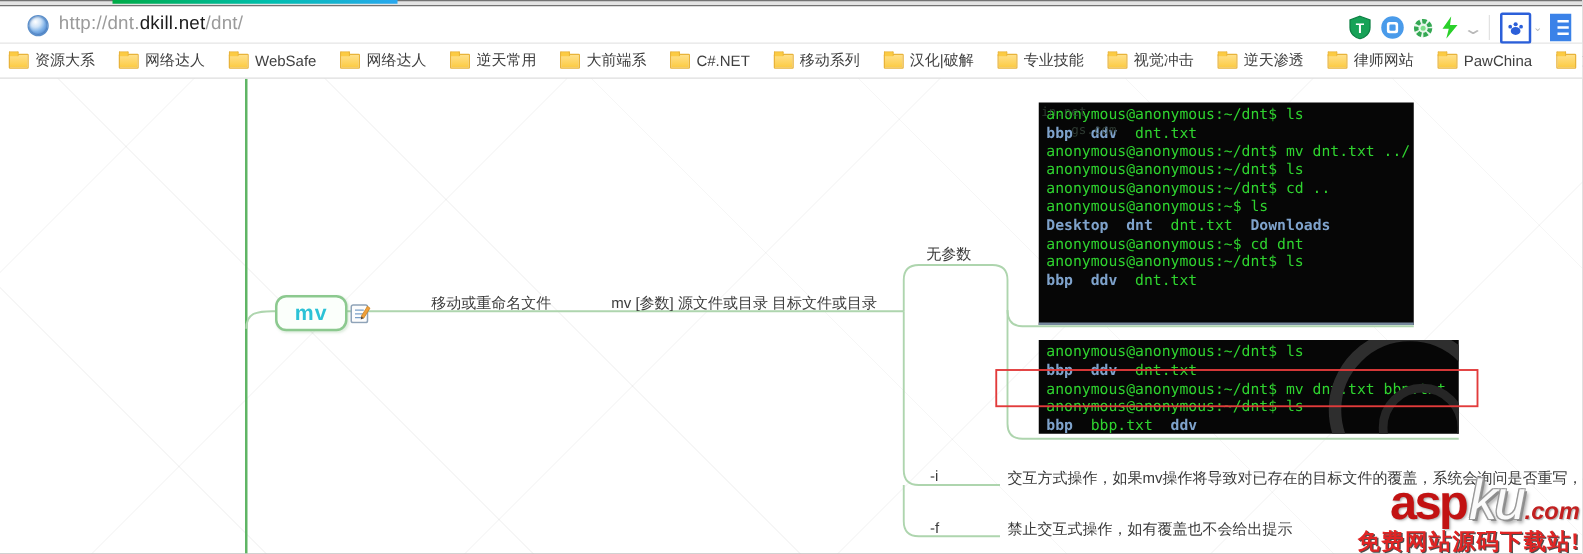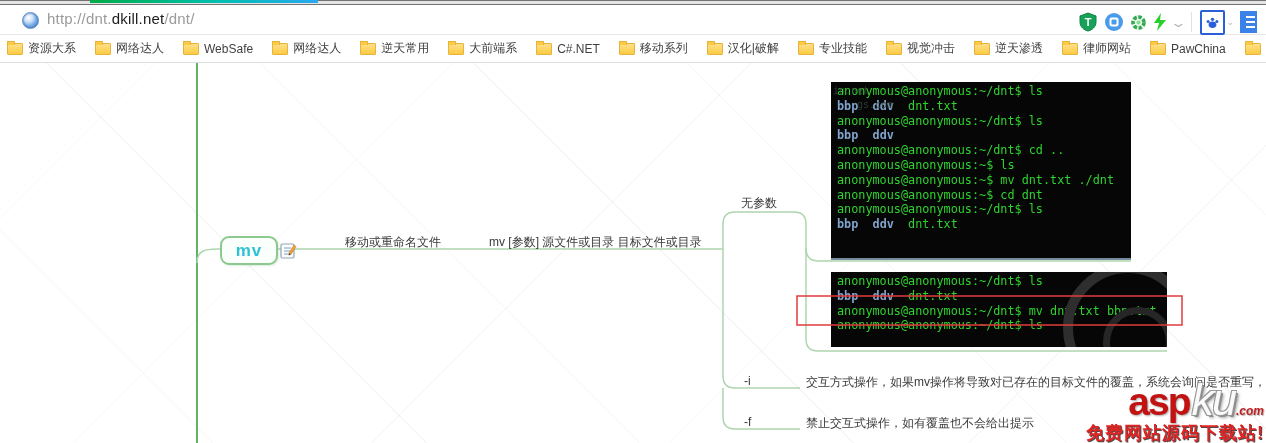--- a/index.html
+++ b/index.html
@@ -54,21 +54,21 @@
   .tline .d{color:#7fa3cc;font-weight:bold;}
   .ghost{position:absolute;color:#37463c;font-size:10px;z-index:1;opacity:.8;}
   
   #wm{position:absolute;right:2px;bottom:1px;z-index:4;text-align:right;line-height:1;}
   #wm .row{display:flex;align-items:baseline;justify-content:flex-end;}
   #wm .asp{font-weight:900;font-size:39px;color:#c21212;
            text-shadow:1px 1px 2px rgba(0,0,0,.35);letter-spacing:-2px;}
   #wm .ku{font-style:italic;font-weight:400;font-size:45px;color:#fafafa;margin-left:2px;
           text-shadow:-1px -1px 0 #9a9a9a,1px -1px 0 #9a9a9a,-1px 1px 0 #9a9a9a,
                       2px 2px 0 #8d8d8d,3px 3px 3px rgba(0,0,0,.35);letter-spacing:-2px;}
-  #wm .com{font-style:italic;font-weight:bold;font-size:12px;color:#c22020;margin-left:1px;
+  #wm .com{font-style:italic;font-weight:bold;font-size:19px;color:#c22020;margin-left:1px;
            text-shadow:1px 1px 1px rgba(0,0,0,.3);}
   #wm .tag{font-size:18px;font-weight:bold;color:#e02424;margin-top:2px;
            text-shadow:1px 1px 0 #4d4d4d;letter-spacing:1px;}
   
   .baidu-box{width:21px;height:21px;background:#fff;border:2px solid #2b5fd9;border-radius:2px;
              display:flex;align-items:center;justify-content:center;}
   .chev{color:#b9b9b9;font-size:13px;transform:scaleX(1.6);}
   .chev-sm{color:#b9b9b9;font-size:9px;margin-left:1px;}
   .edge-icon{width:14px;height:22px;background:#3b82e8;display:flex;flex-direction:column;
              justify-content:center;gap:3px;padding-left:3px;}
@@ -233,34 +233,35 @@
     <div class="mlabel" style="left:744px;top:311px;">-i</div>
     <div class="mlabel" style="left:806px;top:311px;">交互方式操作，如果mv操作将导致对已存在的目标文件的覆盖，系统会询问是否重写，要求</div>
     <div class="mlabel" style="left:744px;top:352px;">-f</div>
     <div class="mlabel" style="left:806px;top:352px;">禁止交互式操作，如有覆盖也不会给出提示</div>
 
     <div id="term1" class="terminal">
         <span class="ghost" style="left: 2px; top: 2px;">in.net</span>
         <span class="ghost" style="left: 6px; top: 16px; padding-left: 20px;">gs.com</span>
         <div class="tline"><span>anonymous@anonymous:~/dnt$ ls</span></div>
         <div class="tline"><span class="d">bbp</span><span>  </span><span class="d">ddv</span><span>  dnt.txt</span></div>
-        <div class="tline"><span>anonymous@anonymous:~/dnt$ ls</span></div>
-        <div class="tline"><span class="d">bbp</span><span>  </span><span class="d">ddv</span></div>
+        <div class="tline"><span>anonymous@anonymous:~/dnt$ mv dnt.txt ../</span></div>
+        <div class="tline"><span>anonymous@anonymous:~/dnt$ ls</span></div>
         <div class="tline"><span>anonymous@anonymous:~/dnt$ cd ..</span></div>
         <div class="tline"><span>anonymous@anonymous:~$ ls</span></div>
-        <div class="tline"><span>anonymous@anonymous:~$ mv dnt.txt ./dnt</span></div>
+        <div class="tline"><span class="d">Desktop</span><span>  </span><span class="d">dnt</span><span>  dnt.txt  </span><span class="d">Downloads</span></div>
         <div class="tline"><span>anonymous@anonymous:~$ cd dnt</span></div>
         <div class="tline"><span>anonymous@anonymous:~/dnt$ ls</span></div>
         <div class="tline"><span class="d">bbp</span><span>  </span><span class="d">ddv</span><span>  dnt.txt</span></div>
       </div>
     <div id="term2" class="terminal">
         <div class="tline"><span>anonymous@anonymous:~/dnt$ ls</span></div>
         <div class="tline"><span class="d">bbp</span><span>  </span><span class="d">ddv</span><span>  dnt.txt</span></div>
         <div class="tline"><span>anonymous@anonymous:~/dnt$ mv dnt.txt bbp.txt</span></div>
         <div class="tline"><span>anonymous@anonymous:~/dnt$ ls</span></div>
+        <div class="tline"><span class="d">bbp</span><span>  bbp.txt  </span><span class="d">ddv</span></div>
       </div>
 
     <div id="wm">
       <div class="row">
         <span class="asp">asp</span>
           <span class="ku">ku</span>
           <span class="com">.com</span>
       </div>
       <div class="tag">免费网站源码下载站!</div>
     </div>

